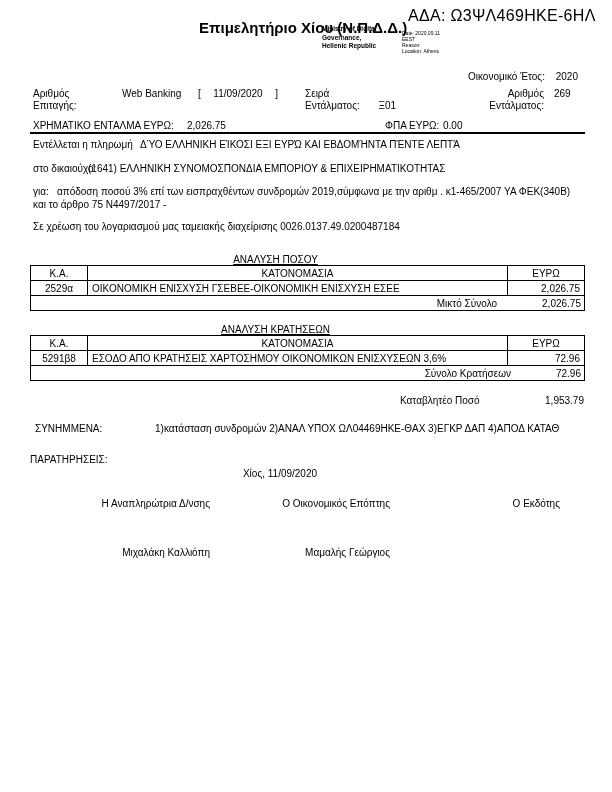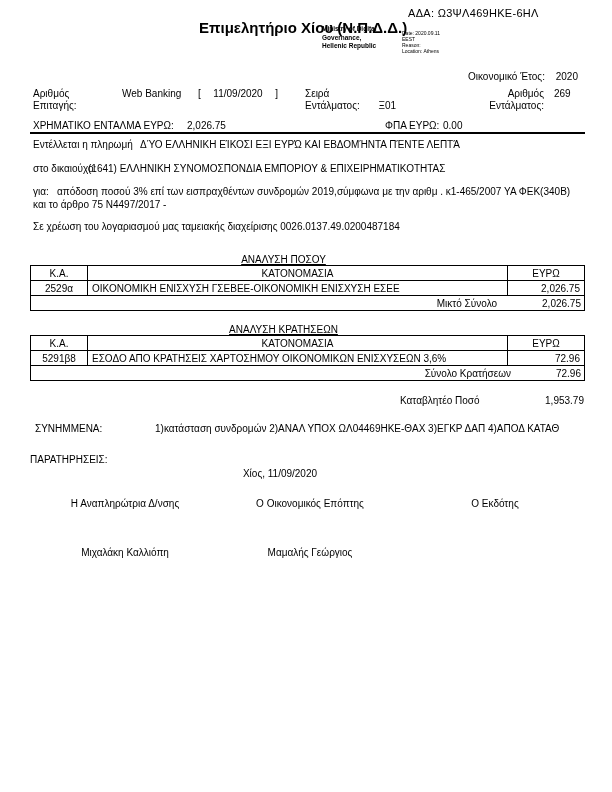--- a/index.html
+++ b/index.html
@@ -7,21 +7,21 @@
     position:relative;
     width:612px;height:792px;
     margin:0 auto;
     background:#ffffff;
     font-family:"Liberation Sans", sans-serif;
     color:#000;
     overflow:hidden;
   }
   .abs{position:absolute;}
   .t9{font-size:10px;line-height:11.5px;}
-  .ada{top:7px;left:408px;font-size:11px;letter-spacing:0.3px;}
+  .ada{top:7px;left:408px;font-size:16px;letter-spacing:0.3px;}
   .doc-title{top:19px;left:199px;font-size:15px;font-weight:bold;white-space:nowrap;}
   .stamp-org{top:25px;left:322px;width:80px;font-size:6.5px;font-weight:bold;line-height:8.5px;}
   .stamp-details{top:30px;left:402px;width:70px;font-size:5px;line-height:6px;}
   .fiscal{top:71px;right:34px;white-space:nowrap;}
   .fiscal .val{margin-left:8px;}
   .lbl2{line-height:11.5px;}
   .check-label{top:88px;left:33px;}
   .check-method{top:88px;left:122px;}
   .bracket-group{top:88px;left:198px;width:80px;display:flex;justify-content:space-between;}
   .series-block{top:88px;left:305px;}
@@ -34,42 +34,42 @@
   .vat-value{top:120px;left:443px;}
   .rule{top:132px;left:30px;width:555px;border-top:2px solid #000;height:0;}
   .pay-label{top:139px;left:33px;}
   .pay-words{top:139px;left:140px;white-space:nowrap;}
   .benef-label{top:163px;left:33px;}
   .benef-value{top:163px;left:88px;white-space:nowrap;}
   .reason-label{top:186px;left:33px;}
   .reason-line1{top:186px;left:57px;white-space:nowrap;text-align:right;}
   .reason-line2{top:199px;left:33px;}
   .debit-line{top:221px;left:33px;}
-  .tbl-title{left:0;width:551px;text-align:center;padding-left:8px;}
+  .tbl-title{left:0;width:551px;text-align:center;}
   .tbl-title span{text-decoration:underline;}
   .tbl-title-1{top:254px;}
   .tbl-title-2{top:324px;}
   table.grid{position:absolute;left:30px;width:555px;border-collapse:collapse;font-size:10px;}
   .tbl-1{top:265px;}
   .tbl-2{top:335px;}
   table.grid th, table.grid td{border:1px solid #000;padding:1px 4px;height:12px;font-weight:normal;}
   table.grid .col-ka{width:48px;text-align:center;}
   table.grid .col-name{text-align:center;}
   table.grid td.cell-name{text-align:left;}
   table.grid .col-eur{width:68px;text-align:center;}
   table.grid td.cell-eur{text-align:right;}
   table.grid td.footer-cell{padding-right:3px;}
   .footer-flex{display:flex;justify-content:flex-end;align-items:center;gap:45px;}
   .payable-label{top:395px;left:400px;}
   .payable-value{top:395px;right:28px;}
   .attach-label{top:423px;left:35px;}
   .attach-lines{top:423px;left:155px;line-height:12px;white-space:nowrap;}
   .remarks{top:454px;left:30px;}
   .place-date{top:468px;left:215px;width:130px;text-align:center;}
-  .sig{top:498px;text-align:center;}
+  .sig{top:498px;text-align:right;}
   .sig-1{left:40px;width:170px;}
   .sig-2{left:230px;width:160px;}
   .sig-3{left:430px;width:130px;}
   .sig .name{margin-top:37px;}
 </style>
 </head>
 <body>
 
 <div class="page">
 

